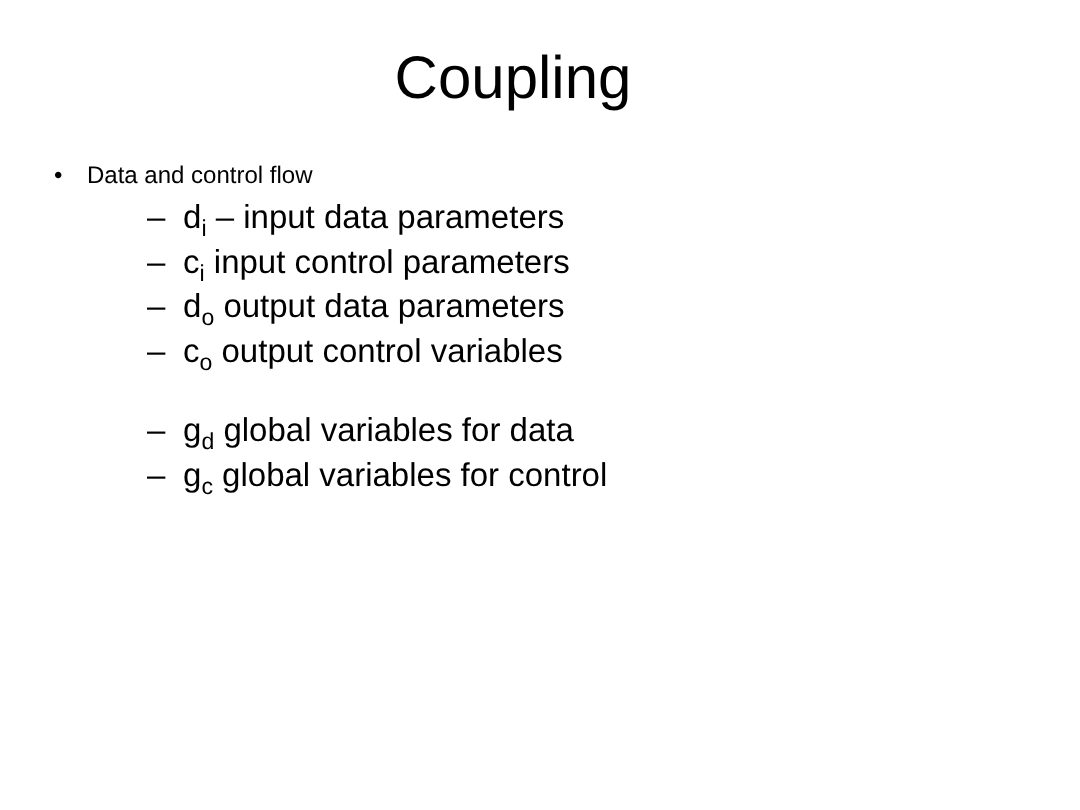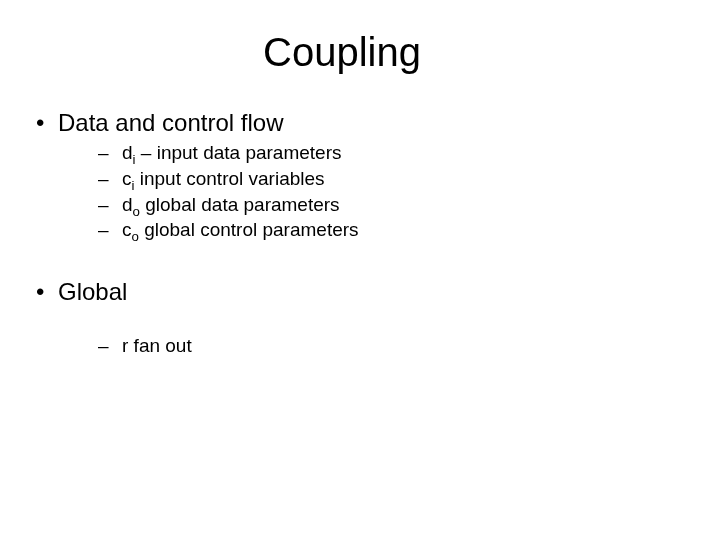--- a/index.html
+++ b/index.html
@@ -22,38 +22,38 @@
     font-size: 40px;
     font-weight: 400;
     padding-top: 30px;
     padding-bottom: 20px;
   }
   .content {
     padding-left: 36px;
     padding-right: 36px;
   }
   .l1 {
-    font-size: 24px;
+    font-size: 16px;
     margin-top: 14px;
     margin-bottom: 4px;
     padding-left: 22px;
     position: relative;
   }
   .l1::before {
     content: "•";
     position: absolute;
     left: 0;
     top: 0;
   }
   .l2-group {
     padding-left: 62px;
     margin-top: 4px;
   }
   .l2 {
-    font-size: 19px;
+    font-size: 22px;
     line-height: 1.25;
     margin: 2px 0;
     padding-left: 24px;
     position: relative;
   }
   .l2::before {
     content: "–";
     position: absolute;
     left: 0;
     top: 0;
@@ -75,38 +75,40 @@
   <div class="content">
 
     <div class="l1">
       <span>Data and control flow</span>
     </div>
     <div class="l2-group">
       <div class="l2">
         <span>d</span><sub>i</sub><span> – input data parameters</span>
       </div>
       <div class="l2">
-        <span>c</span><sub>i</sub><span> input control variables</span>
+        <span>c</span><sub>i</sub><span> input control parameters</span>
       </div>
       <div class="l2">
-        <span>d</span><sub>o</sub><span> global data parameters</span>
+        <span>d</span><sub>o</sub><span> output data parameters</span>
       </div>
       <div class="l2">
-        <span>c</span><sub>o</sub><span> global control parameters</span>
+        <span>c</span><sub>o</sub><span> output control variables</span>
       </div>
-    </div>
-
-    <div class="spacer"></div>
-
-    <div class="l1">
-      <span>Global</span>
     </div>
 
     <div class="spacer"></div>
 
     <div class="l2-group">
       <div class="l2">
-        <span>r</span><span> fan out</span>
+        <span>g</span><sub>d</sub><span> global variables for data</span>
       </div>
+      <div class="l2">
+        <span>g</span><sub>c</sub><span> global variables for control</span>
+      </div>
+    </div>
+
+    <div class="spacer"></div>
+
+    <div class="l2-group">
     </div>
 
   </div>
 </div>
 
 </body></html>

